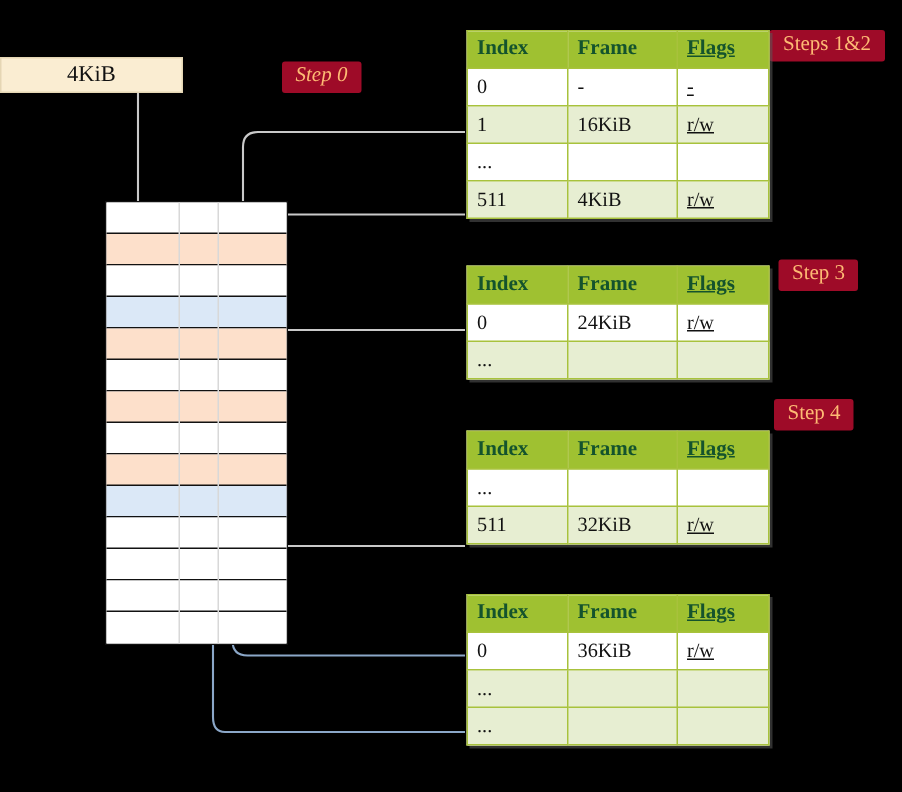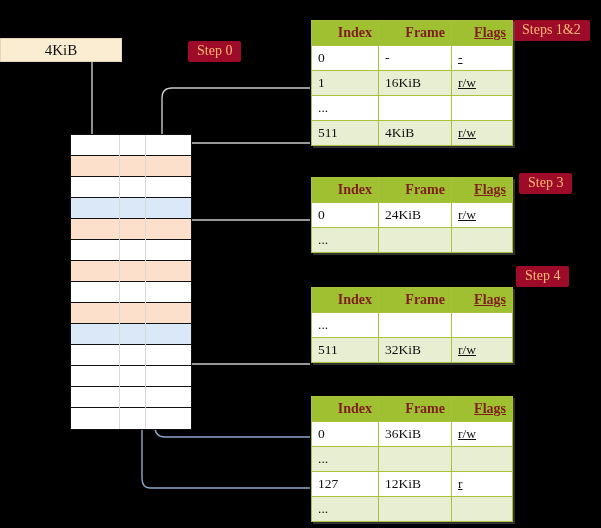--- a/index.html
+++ b/index.html
@@ -18,21 +18,21 @@
           border:1px solid #e5d6b4;font-size:15px;
           display:flex;align-items:center;justify-content:center;}
 
   
   .ptable{position:absolute;border-collapse:collapse;
           background:#fff;font-size:13.5px;color:#111;
           box-shadow:2px 2px 0 rgba(90,90,90,.55);}
   .ptable td,.ptable th{border:1px solid #a8c23c;
           padding:2px 6px 3px 6px;height:19px;vertical-align:middle;
           text-align:left;font-weight:normal;}
-  .ptable th{background:#9fc131;color:#7f1d1d;font-weight:bold;font-size:14px;text-align:right;}
+  .ptable th{background:#9fc131;color:#14532d;font-weight:bold;font-size:14px;}
   .ptable tr.alt td{background:#e7eed2;}
   .ptable td.hl{background:#faf2a0;}
   .c-index{width:54px;}
   .c-frame{width:60px;}
   .c-flags{width:48px;text-decoration:underline;}
 
   
   .mem{position:absolute;left:70px;top:134px;width:120px;
        border:1px solid #111;background:#fff;}
   .mem .cell{height:21px;border-bottom:1px solid #111;background:#fff;
@@ -98,21 +98,21 @@
       <div class="cell"></div>
       <div class="cell"></div>
       <div class="cell"></div>
       <div class="cell"></div>
     </div>
 
   <div class="srcbox" style="left:0px;top:38px;width:120px;height:22px;">
     <span>4KiB</span>
   </div>
 
-  <div class="badge" style="left:188px;top:41px;">
+  <div class="badge" style="left:188px;top:41px;font-style:italic;">
     <span>Step 0</span>
   </div>
   <div class="badge" style="left:513px;top:20px;">
     <span>Steps 1&amp;2</span>
   </div>
   <div class="badge" style="left:519px;top:173px;">
     <span>Step 3</span>
   </div>
   <div class="badge" style="left:516px;top:266px;">
     <span>Step 4</span>
@@ -203,25 +203,20 @@
         <tr>
           <td class="c-index">0</td>
           <td class="c-frame">36KiB</td>
           <td class="c-flags">r/w</td>
         </tr>
         <tr class="alt">
           <td class="c-index">...</td>
           <td class="c-frame"></td>
           <td class="c-flags"></td>
         </tr>
-        <tr>
-          <td class="c-index">127</td>
-          <td class="c-frame">12KiB</td>
-          <td class="c-flags">r</td>
-        </tr>
         <tr class="alt">
           <td class="c-index">...</td>
           <td class="c-frame"></td>
           <td class="c-flags"></td>
         </tr>
       </tbody>
     </table>
 
 </div>
 

